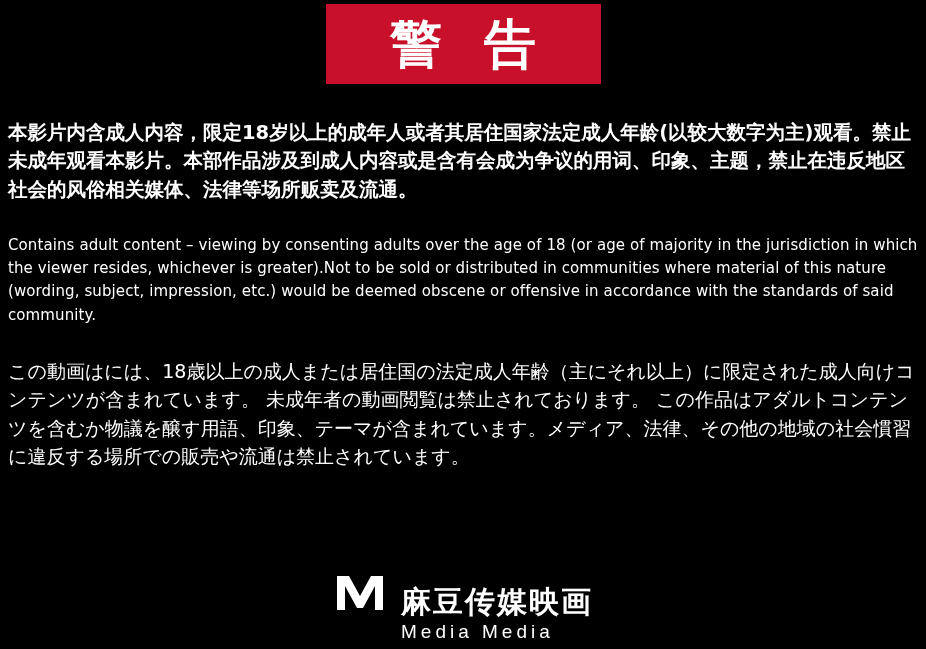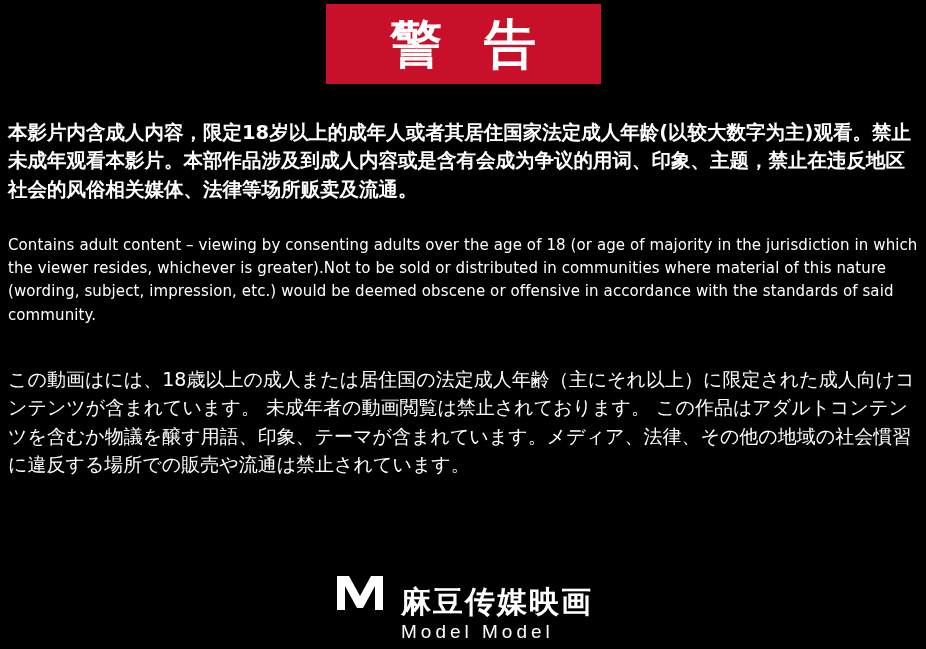--- a/index.html
+++ b/index.html
@@ -67,21 +67,21 @@
   .para-en {
     font-size: 15px;
     line-height: 1.55;
     margin-top: 30px;
     font-weight: normal;
     letter-spacing: 0.1px;
   }
   .para-jp {
     font-size: 19px;
     line-height: 1.5;
-    margin-top: 38px;
+    margin-top: 30px;
     font-weight: normal;
   }
 
   
   .logo-wrap {
     position: absolute;
     left: 0;
     right: 0;
     bottom: 8px;
     display: flex;
@@ -138,17 +138,17 @@
   </div>
 
   <div class="logo-wrap">
     <span class="logo-mark">
       <svg viewBox="0 0 54 46" width="54" height="46" aria-hidden="true">
         <path d="M4 40 L4 6 L16 6 L27 26 L38 6 L50 6 L50 40 L42 40 L42 16 L30 38 L24 38 L12 16 L12 40 Z" fill="#ffffff"></path>
       </svg>
     </span>
     <span class="logo-text">
       <span class="logo-cn">麻豆传媒映画</span>
-      <span class="logo-en">Model Model</span>
+      <span class="logo-en">Media Media</span>
     </span>
   </div>
 
 </div>
 
 </body></html>

